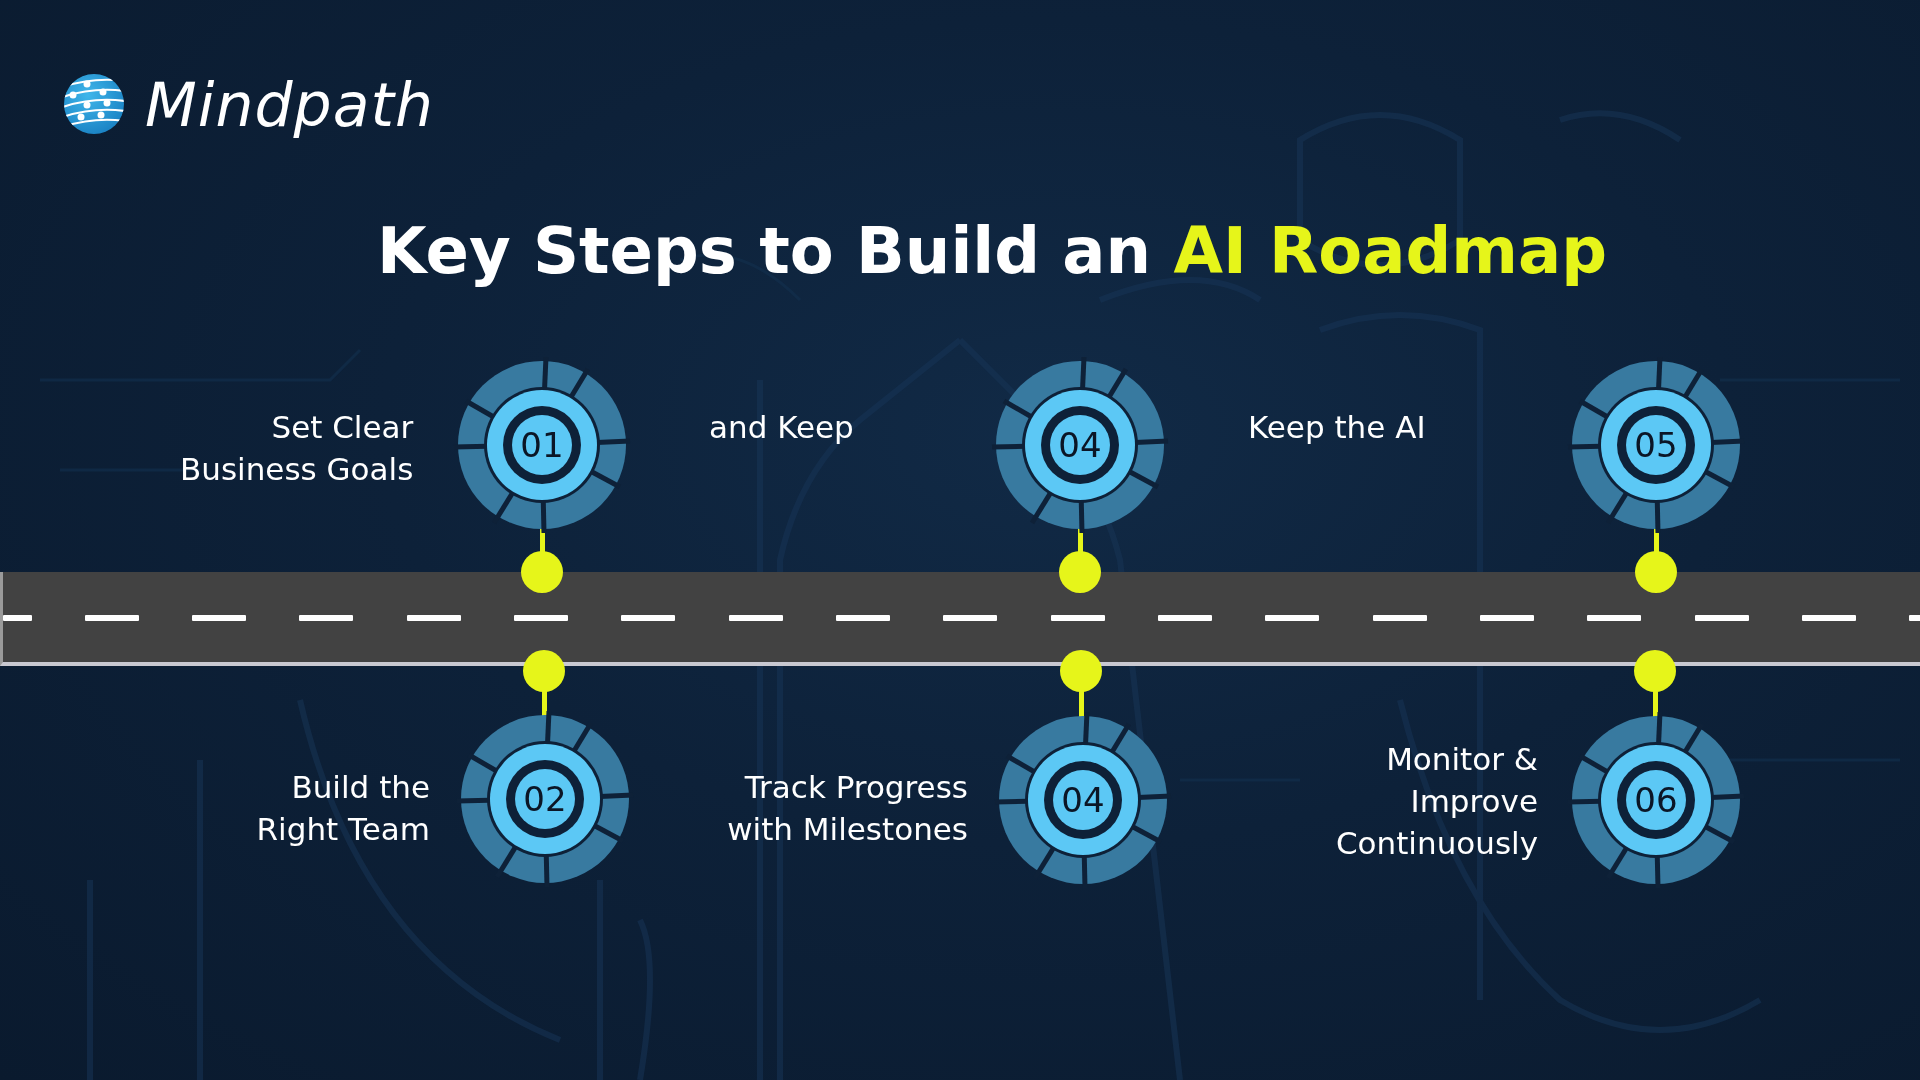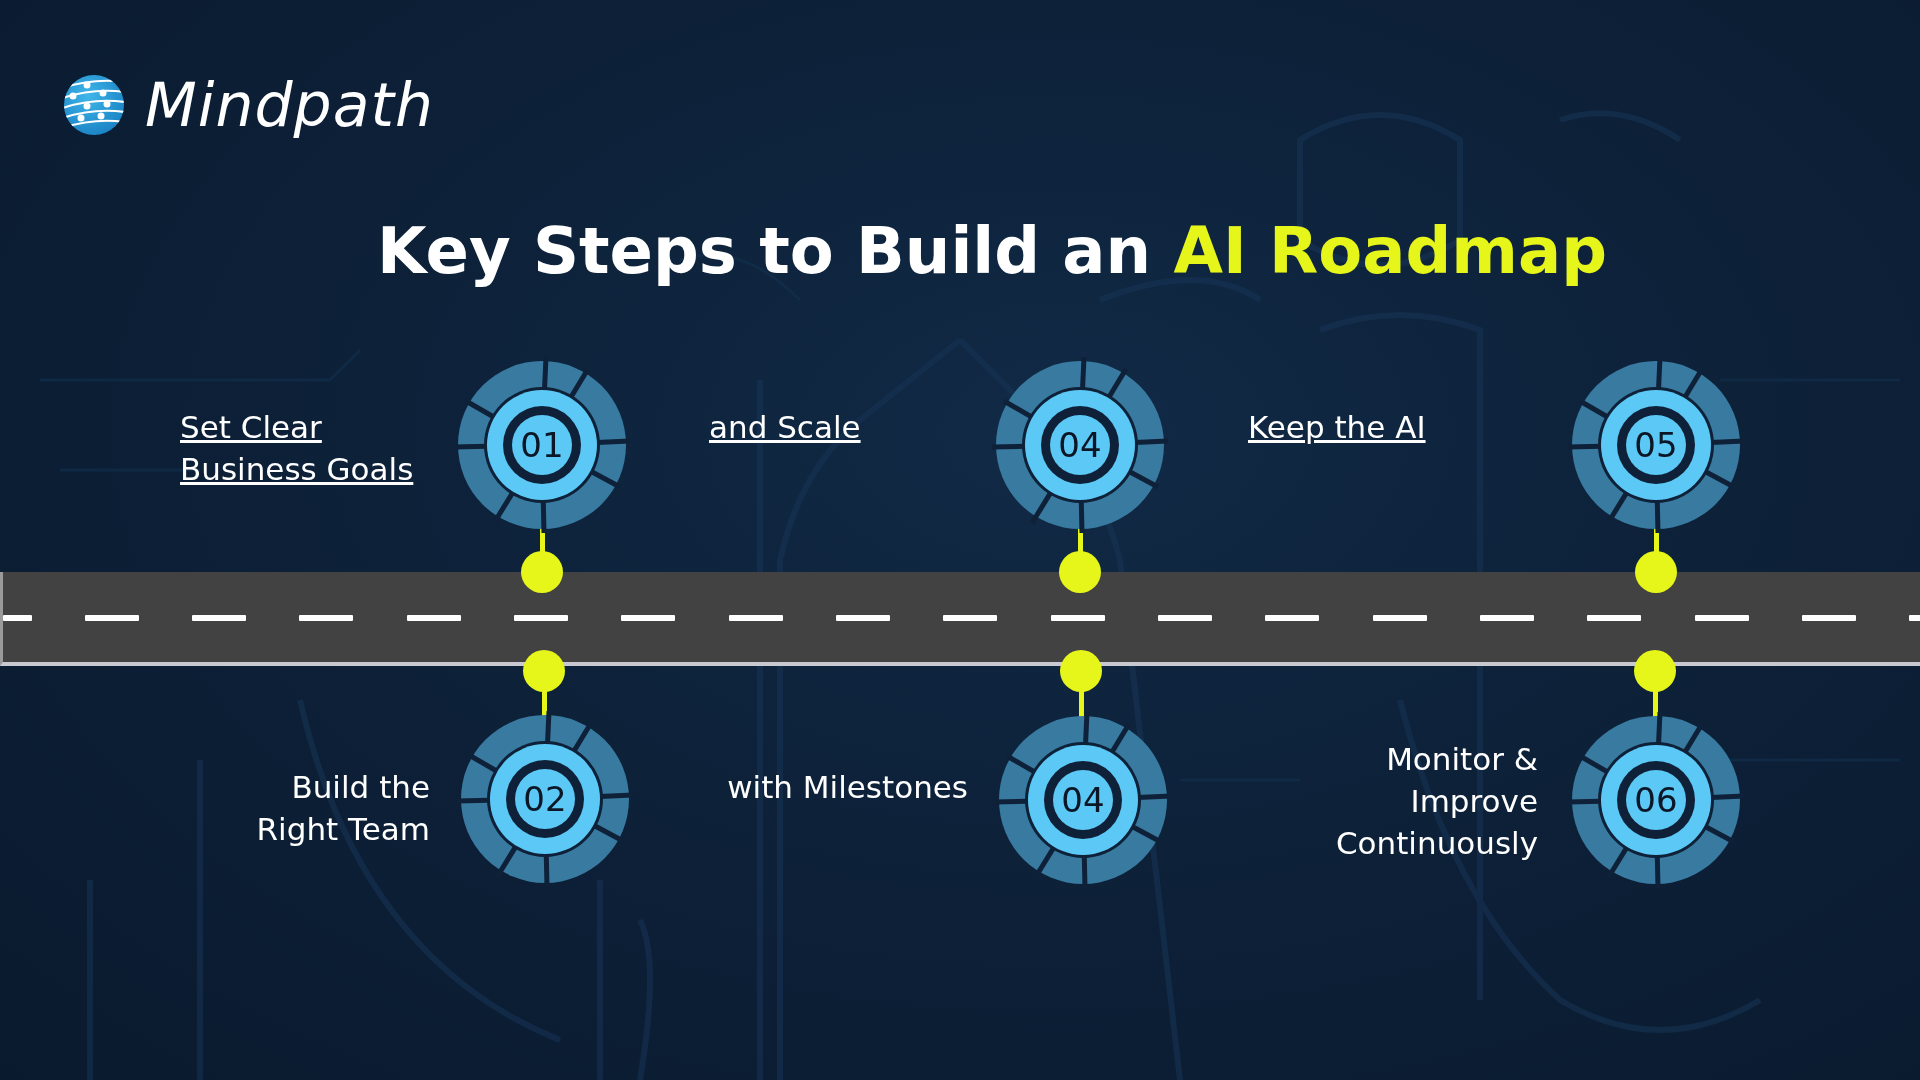--- a/index.html
+++ b/index.html
@@ -2,21 +2,21 @@
 <html><head>
 <meta charset="utf-8">
 <style>
   html, body { margin: 0; padding: 0; }
   body {
     width: 1920px; height: 1080px; overflow: hidden; position: relative;
     background: radial-gradient(ellipse at 55% 40%, #112a46 0%, #0d2139 45%, #0a1a2e 100%);
     font-family: "DejaVu Sans", sans-serif;
   }
   .bg-circuit { position: absolute; left: 0; top: 0; width: 1920px; height: 1080px; pointer-events: none; }
-  .logo { position: absolute; left: 63px; top: 73px; height: 64px; display: flex; align-items: center; }
+  .logo { position: absolute; left: 63px; top: 73px; height: 64px; display: flex; }
   .logo-globe { width: 62px; height: 62px; }
   .logo-text {
     margin-left: 20px; color: #ffffff; font-family: "DejaVu Sans", sans-serif;
     font-style: italic; font-size: 60px; font-weight: 400; letter-spacing: 1px; line-height: 64px;
   }
   .title {
     position: absolute; left: 0; width: 1920px; top: 206px; text-align: center;
     font-family: "DejaVu Sans", sans-serif; font-weight: 700; font-size: 64px; letter-spacing: 0px;
     color: #ffffff; line-height: 90px; margin-left: 32px;
   }
@@ -24,21 +24,21 @@
   .road {
     position: absolute; left: 0; top: 572px; width: 1920px; height: 94px;
     background: #424242; border-bottom: 4px solid #c9c9d1; border-left: 3px solid #9a9a9a;
     box-sizing: border-box;
   }
   .dash { position: absolute; top: 43px; height: 6px; width: 54px; background: #ffffff; border-radius: 1px; }
   .step-text {
     position: absolute; color: #ffffff; font-family: "DejaVu Sans", sans-serif;
     font-size: 31px; line-height: 42px; font-weight: 500; white-space: nowrap;
   }
-  .step-text.left { text-align: left; text-decoration: underline; }
+  .step-text.left { text-align: right; }
   .step-text.right { text-align: right; }
   .step-text span { display: block; }
   .node { position: absolute; width: 180px; height: 180px; }
   .node svg { width: 180px; height: 180px; display: block; }
   .node-num {
     position: absolute; left: 0; top: 0; width: 180px; height: 180px;
     display: flex; align-items: center; justify-content: center;
     font-family: "DejaVu Sans", sans-serif; font-size: 34px; color: #0b1626; font-weight: 500;
   }
   .connector { position: absolute; width: 5px; background: #e6f51a; }
@@ -174,32 +174,33 @@
 <div class="connector" style="left:542px;top:671px;height:72px;"></div>
 <div class="dot" style="left:523px;top:650px;"></div>
 <div class="node" style="left:455px;top:709px;text-align:right;">
   <svg>
       <use href="#node-graphic"></use>
     </svg>
   <div class="node-num">02</div>
 </div>
 
 <div class="step-text left" style="left:709px;top:406px;">
-  <span>and Scale</span>
+  <span>and Keep</span>
 </div>
 <div class="connector" style="left:1078px;top:500px;height:72px;"></div>
 <div class="dot" style="left:1059px;top:551px;"></div>
 <div class="node" style="left:990px;top:355px;">
   <svg>
       <use href="#node-graphic"></use>
     </svg>
   <div class="node-num">04</div>
 </div>
 
 <div class="step-text right" style="right:952px;top:766px;">
+  <span>Track Progress</span>
   <span>with Milestones</span>
 </div>
 <div class="connector" style="left:1079px;top:671px;height:72px;"></div>
 <div class="dot" style="left:1060px;top:650px;"></div>
 <div class="node" style="left:993px;top:710px;">
   <svg>
       <use href="#node-graphic"></use>
     </svg>
   <div class="node-num">04</div>
 </div>

